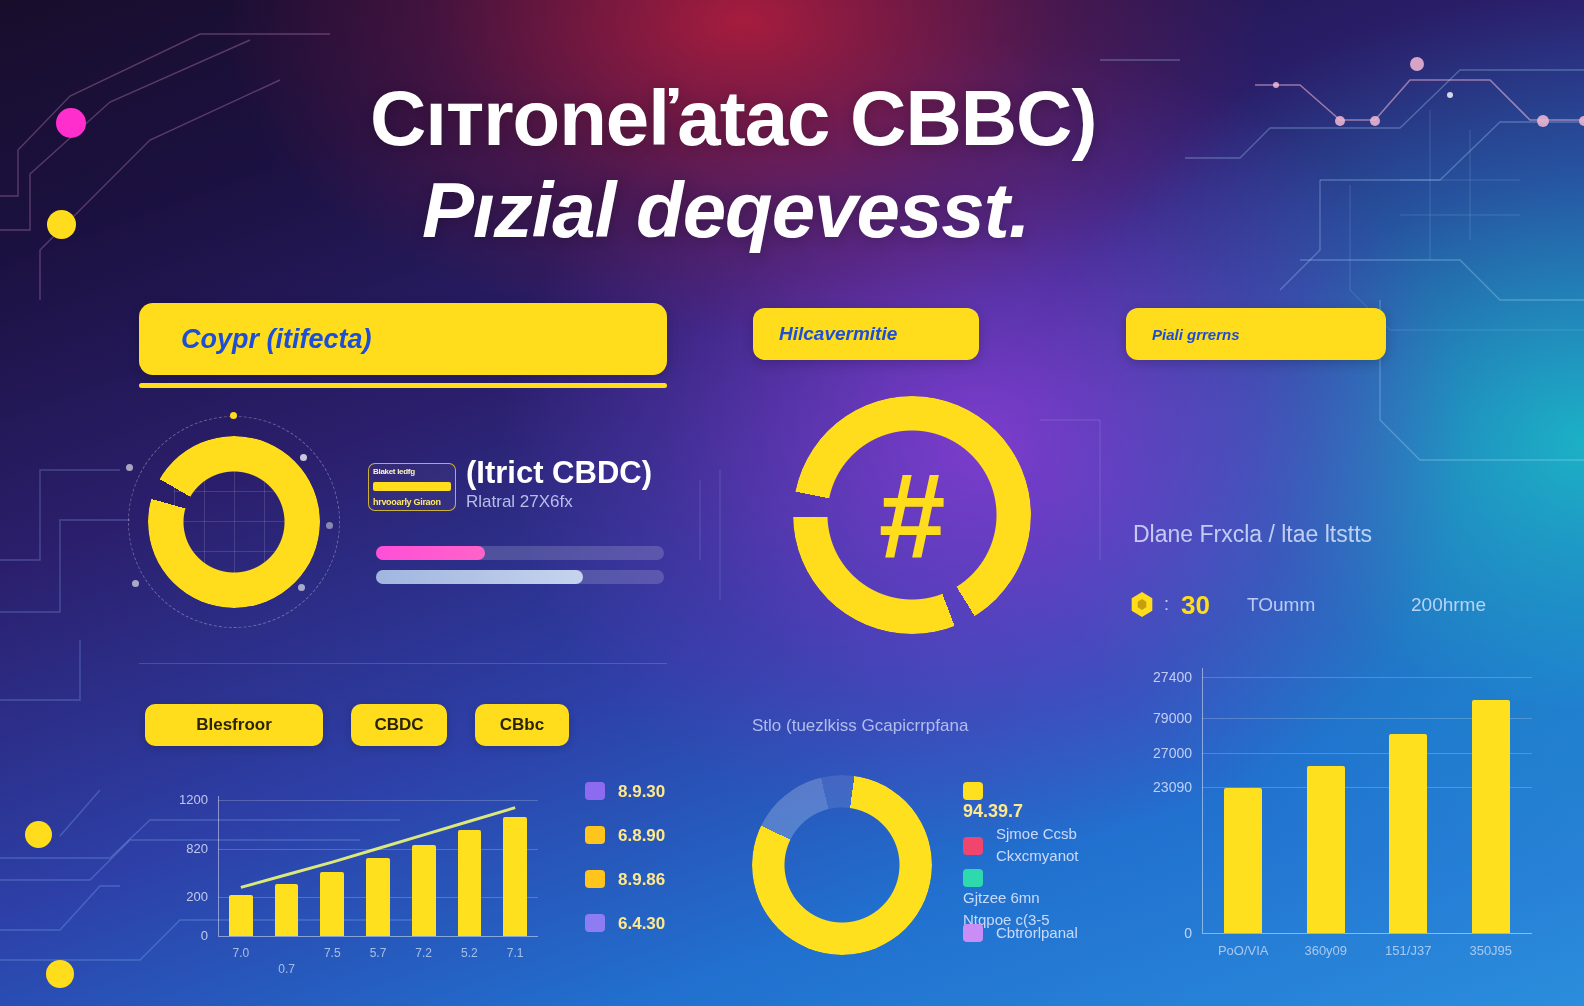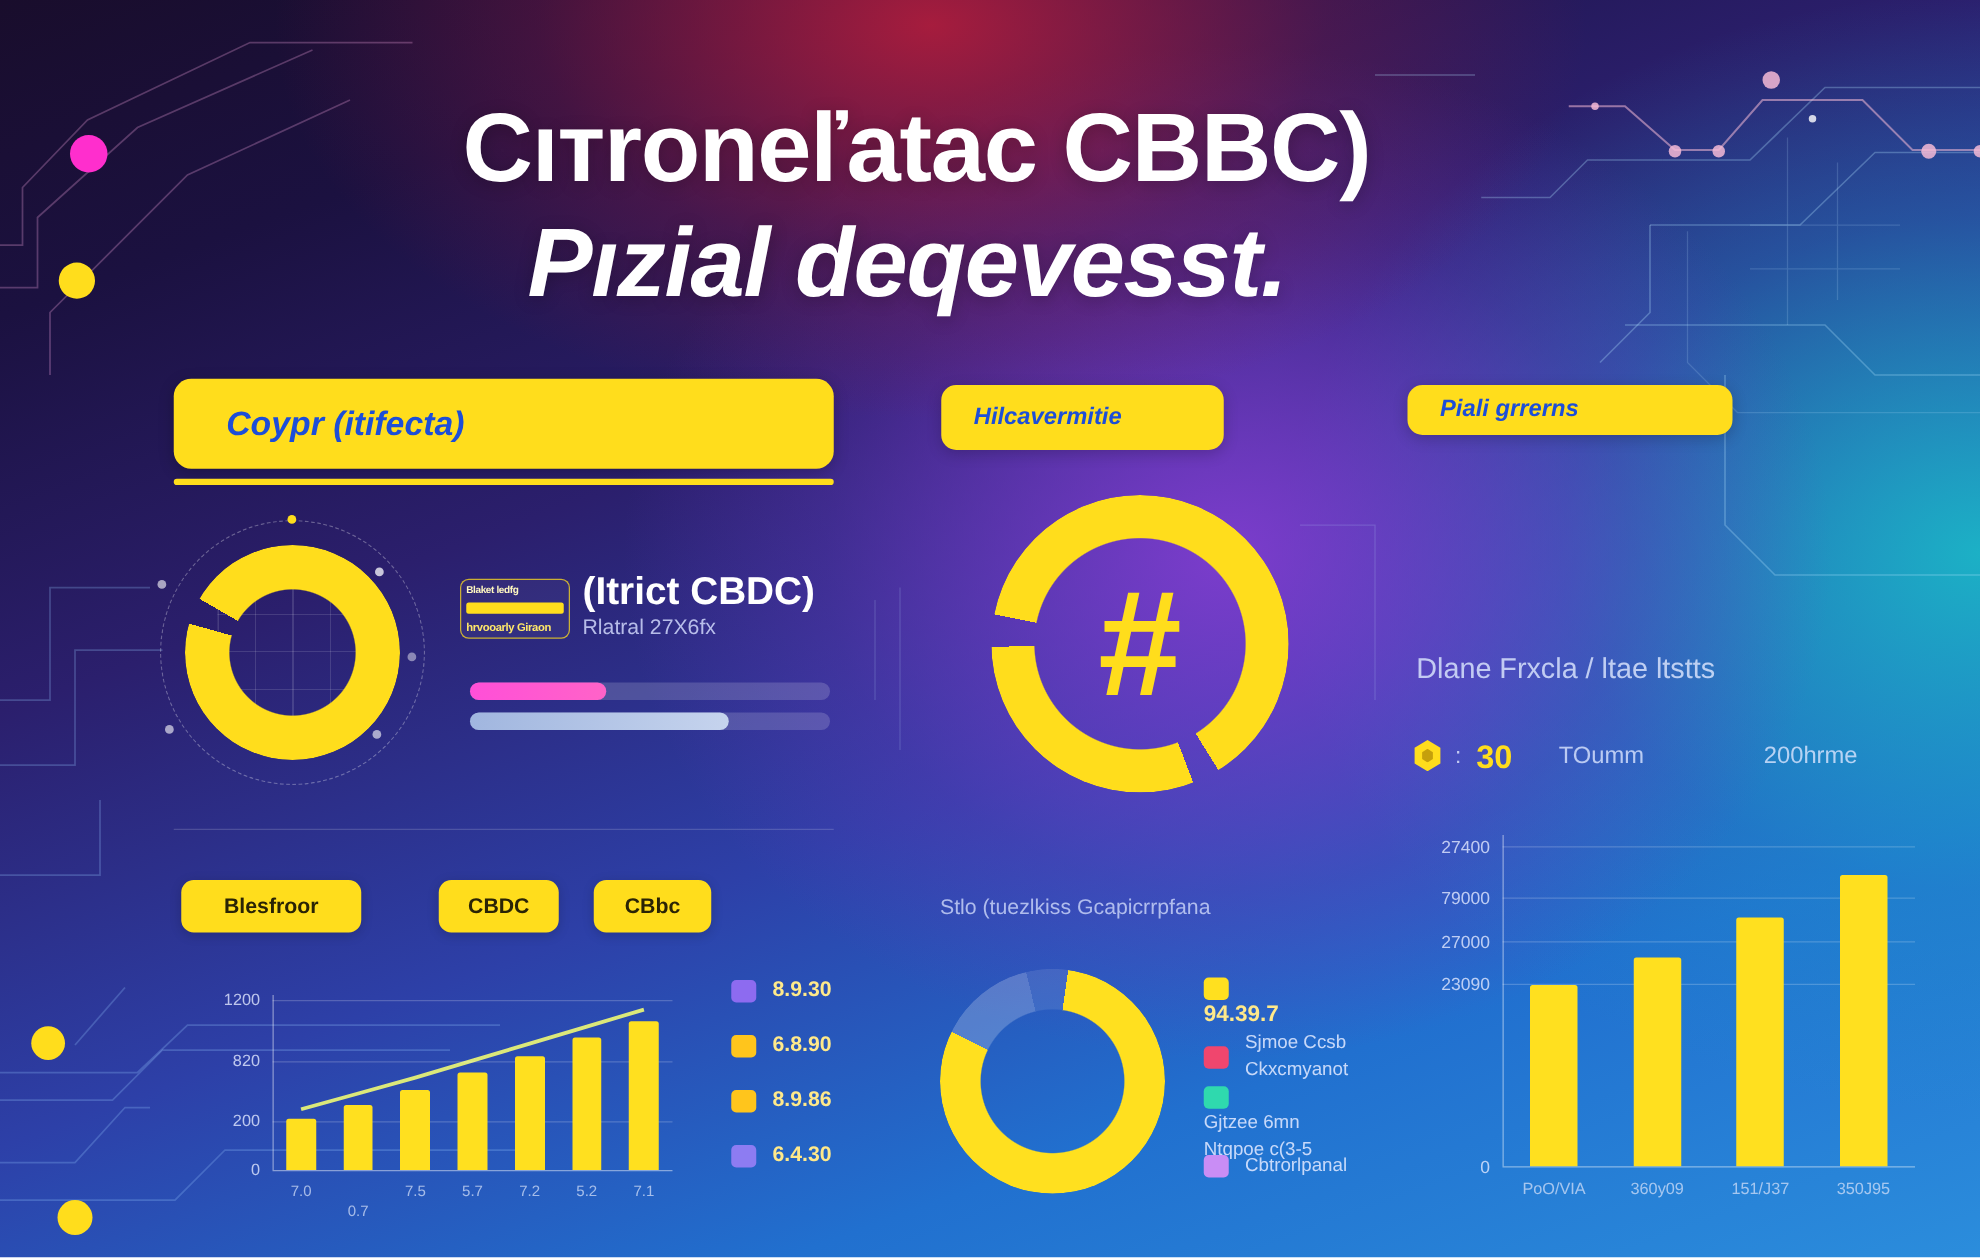--- a/index.html
+++ b/index.html
@@ -56,22 +56,22 @@
     position: absolute; left: 139px; top: 383px;
     width: 528px; height: 5px; background: #ffdd1c; border-radius: 3px;
   }
   #tab-mid {
     position: absolute; left: 753px; top: 308px;
     width: 226px; height: 52px;
     padding-left: 26px; font-size: 19px; border-radius: 12px;
   }
   #tab-right {
     position: absolute; left: 1126px; top: 308px;
-    width: 260px; height: 40px;
-    padding-left: 26px; font-size: 19px; border-radius: 12px;
+    width: 260px; height: 52px;
+    padding-left: 26px; font-size: 15px; border-radius: 12px;
   }
 
   
   #donut-left {
     position: absolute; left: 148px; top: 436px;
     width: 172px; height: 172px;
   }
   #donut-left .ringdash {
     position: absolute; inset: -20px;
     border: 1px dashed rgba(255,255,255,0.30);
@@ -133,39 +133,39 @@
     position: absolute; left: 139px; top: 663px; width: 528px; height: 1px;
     background: rgba(255,255,255,0.16);
   }
 
   .tag {
     position: absolute; height: 42px; background: #ffdd1c; color: #2a2405;
     border-radius: 10px; display: flex; align-items: center; justify-content: center;
     font-size: 17px; font-weight: bold;
     box-shadow: 0 2px 9px rgba(0,0,0,0.18);
   }
-  #tag-1 { left: 145px; top: 704px; width: 144px; }
+  #tag-1 { left: 145px; top: 704px; width: 178px; }
   #tag-2 { left: 351px; top: 704px; width: 96px; }
   #tag-3 { left: 475px; top: 704px; width: 94px; }
 
   
   .chart { position: absolute; }
   .plot { position: absolute; }
   .gridline { position: absolute; height: 1px; background: rgba(255,255,255,0.22); }
   .axisline { position: absolute; background: rgba(255,255,255,0.45); }
   .ytick { position: absolute; color: rgba(226,233,255,0.80); font-size: 13px; text-align: right; }
   .xtick { position: absolute; color: rgba(215,226,250,0.72); font-size: 12px; text-align: center; }
   .bar { position: absolute; background: #ffe01f; border-radius: 2px 2px 0 0; }
 
   #chart-left { left: 160px; top: 778px; width: 400px; height: 200px; }
   #chart-left .plot { left: 58px; top: 18px; width: 320px; height: 140px; }
   #trendline { position: absolute; left: 58px; top: 18px; width: 320px; height: 140px; }
 
   
-  .legend-row { position: absolute; display: flex; align-items: flex-end; }
+  .legend-row { position: absolute; display: flex; align-items: flex-start; }
   .sw { width: 20px; height: 18px; border-radius: 4px; margin-right: 13px; }
   .lg-text { color: #ffe98a; font-size: 17px; font-weight: bold; white-space: nowrap; }
   .lg-text.dim { color: rgba(222,231,255,0.88); font-weight: normal; }
 
   
   #donut-hash { position: absolute; left: 793px; top: 396px; width: 238px; height: 238px; }
   #donut-hash .ring {
     position: absolute; inset: 0; border-radius: 50%;
     background: conic-gradient(from 6deg,
       #ffdd1c 0turn 0.395turn,

